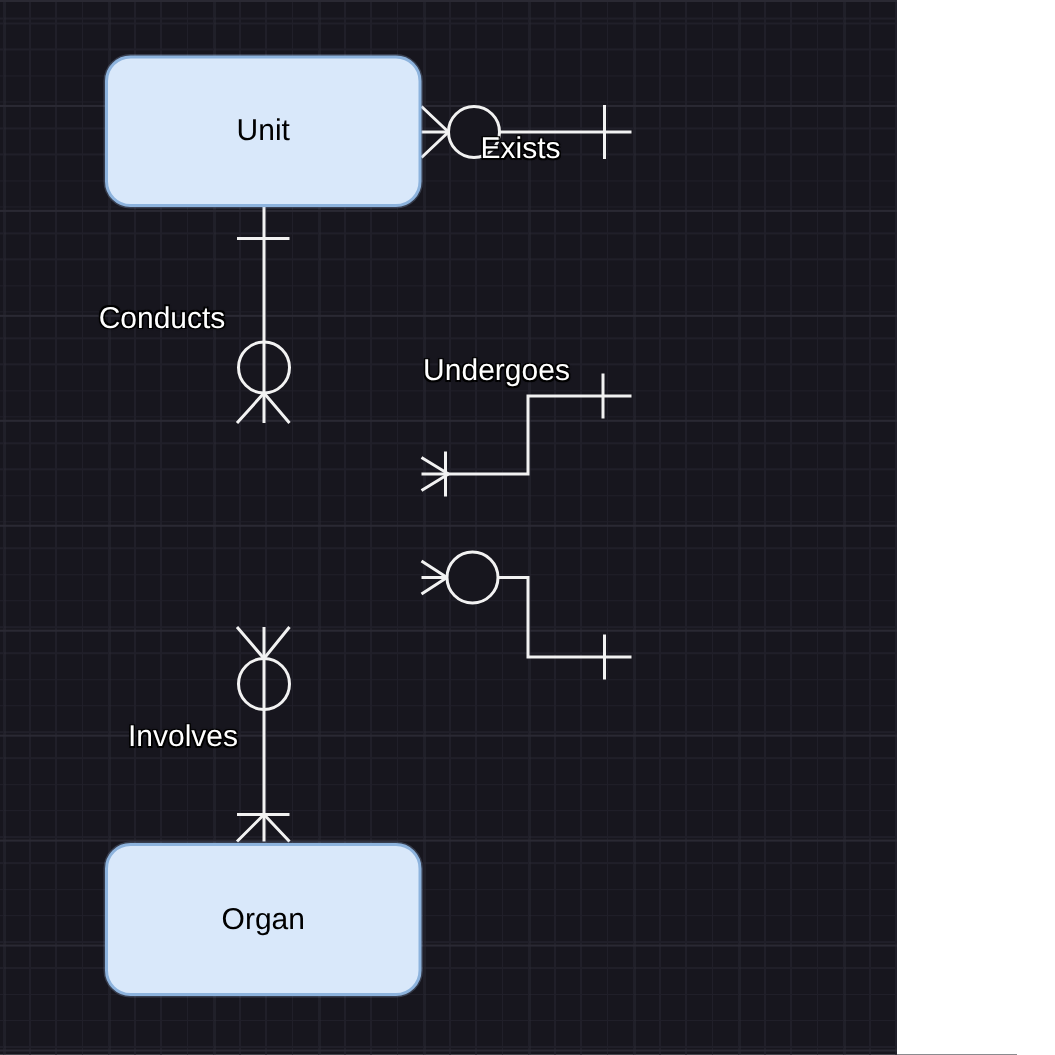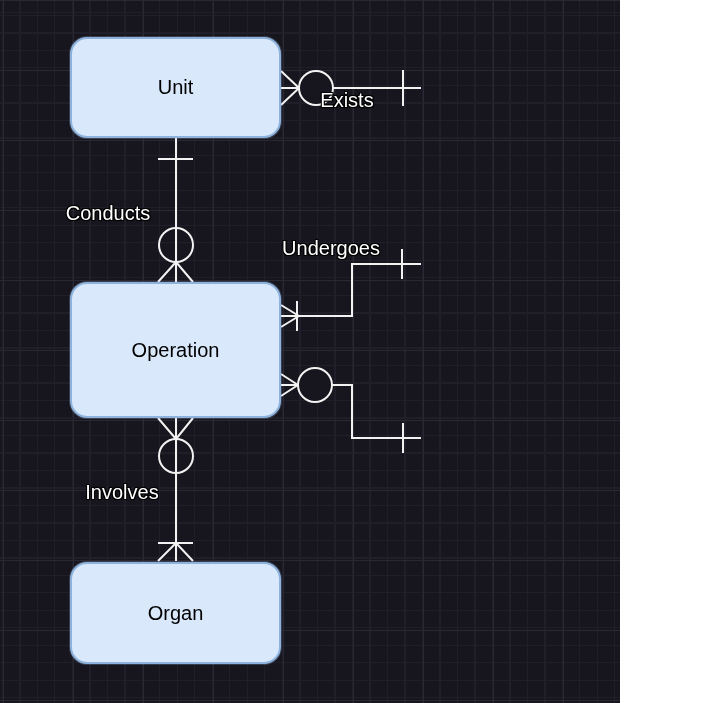--- a/index.html
+++ b/index.html
@@ -3,28 +3,29 @@
 <meta charset="utf-8">
 <style>
   :root{
     --background:#17161e; --grid-minor:#201f29; --grid-major:#2a2933;
     --entity-fill:#d9e8fa; --entity-border:#8db3dd; --entity-text:#000000;
     --connector:#f2f2f2; --label-text:#ffffff;
   }
   html,body{margin:0;padding:0;}
   body{width:703px;height:703px;overflow:hidden;font-family:"Liberation Sans","DejaVu Sans",sans-serif;}
   .canvas{
-    position:relative;width:620px;height:703px;
+    position:relative;width:564px;height:703px;
     background-color:var(--background);
     background-image:
       repeating-linear-gradient(to right, var(--grid-major) 0 1px, transparent 1px 70px),
       repeating-linear-gradient(to bottom, var(--grid-major) 0 1px, transparent 1px 70px),
       repeating-linear-gradient(to right, var(--grid-minor) 0 1px, transparent 1px 17.5px),
       repeating-linear-gradient(to bottom, var(--grid-minor) 0 1px, transparent 1px 17.5px);
     background-position:3px 0px,3px 0px,2px 15px,2px 15px;
+    padding-left:34px;
   }
   svg.edges{position:absolute;left:0;top:0;width:703px;height:703px;}
   .edge{stroke:var(--connector);stroke-width:2;fill:none;}
   .edge .bgfill{fill:var(--background);}
   .entity{
     position:absolute;box-sizing:border-box;
     background:var(--entity-fill);
     border:2px solid var(--entity-border);
     border-radius:17px;
     display:flex;align-items:center;justify-content:center;
@@ -80,23 +81,20 @@
       <path d="M158 561 L176 543 M193 561 L176 543"></path>
     </g>
   </svg>
 
   <div class="entity" style="left:70px;top:37px;width:211px;height:101px">
     <span>Unit</span>
   </div>
 
 
 
-  <div class="entity" style="left:70px;top:282px;width:211px;height:136px">
-    <span>Operation</span>
-  </div>
 
 
   <div class="entity" style="left:70px;top:562px;width:211px;height:102px">
     <span>Organ</span>
   </div>
 
   <div class="edge-label" style="left:347px;top:100px">Exists</div>
 
   <div class="edge-label" style="left:108px;top:213px">Conducts</div>
 

